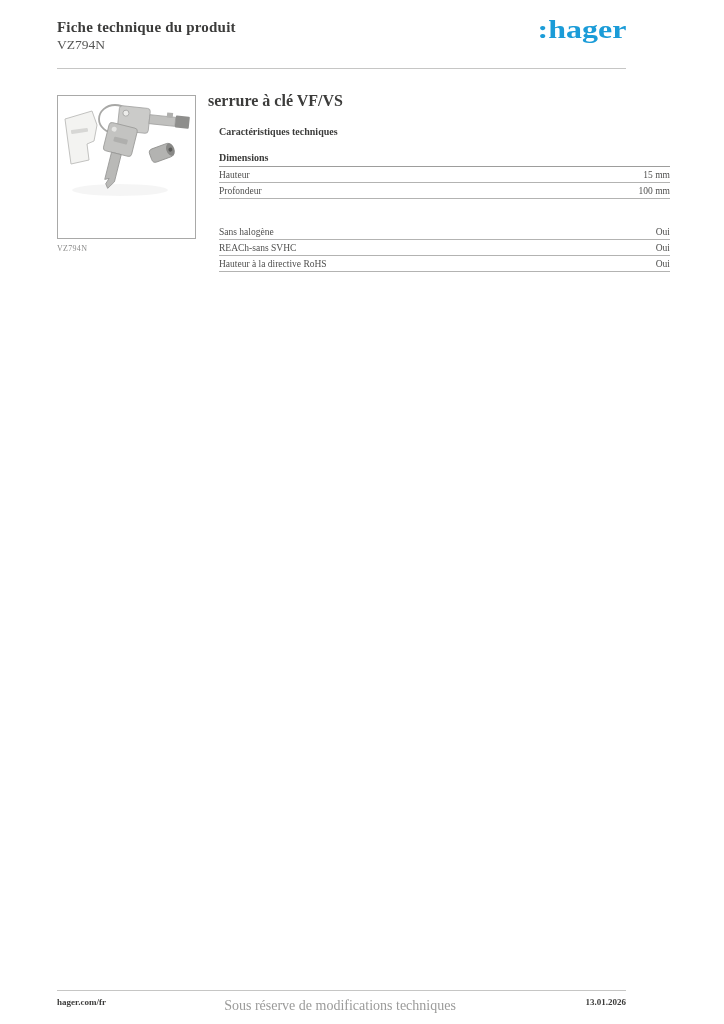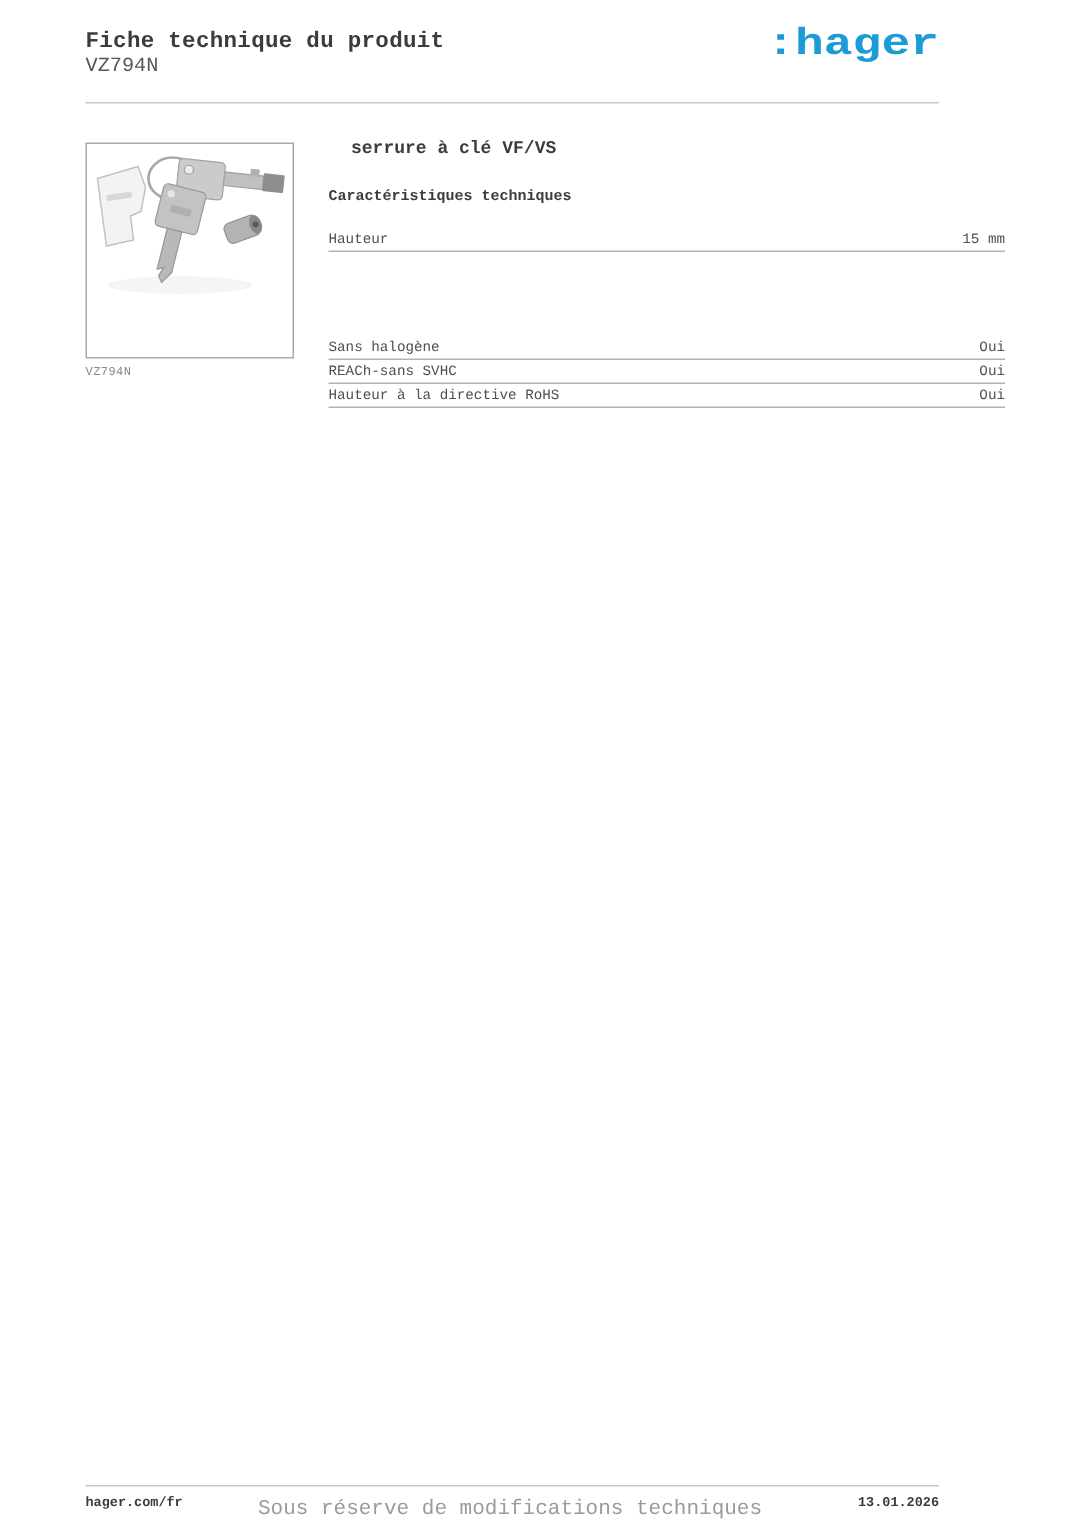--- a/index.html
+++ b/index.html
@@ -1,21 +1,21 @@
 <!DOCTYPE html>
 <html><head>
 <meta charset="utf-8">
 <style>
   html, body { margin: 0; padding: 0; background: #ffffff; }
   .page {
     position: relative;
     width: 680px;
     height: 1024px;
     background: #ffffff;
-    font-family: Liberation Mono, monospace;
+    font-family: Liberation Serif, serif;
     overflow: hidden;
   }
 
   
   .header-title {
     position: absolute; left: 57px; top: 19px;
     font-size: 15px; font-weight: bold; color: #3c3c3b; letter-spacing: 0.2px;
   }
   .header-ref {
     position: absolute; left: 57px; top: 37px;
@@ -40,22 +40,22 @@
     box-sizing: border-box;
   }
   .image-box svg { display: block; margin-top: 2px; }
   .image-caption {
     position: absolute; left: 57px; top: 244px;
     font-size: 8px; color: #8a8a89; letter-spacing: 0.3px;
   }
 
   
   .product-name {
-    position: absolute; left: 234px; top: 92px;
-    font-size: 12px; font-weight: bold; color: #3c3c3b;
+    position: absolute; left: 208px; top: 92px;
+    font-size: 16px; font-weight: bold; color: #3c3c3b;
   }
   .char-heading {
     position: absolute; left: 219px; top: 126px;
     font-size: 10px; font-weight: bold; color: #3c3c3b;
   }
   .section { position: absolute; left: 219px; width: 451px; }
   .section-dimensions { top: 152px; }
   .section-durability { top: 224px; }
   .section-title {
     font-size: 10px; font-weight: bold; color: #3c3c3b;
@@ -129,23 +129,28 @@
         <circle cx="113" cy="55" r="2" fill="#5a5a58"></circle>
       </g>
     </svg>
   </div>
   <div class="image-caption">VZ794N</div>
 
   <div class="product-name">serrure à clé VF/VS</div>
   <div class="char-heading">Caractéristiques techniques</div>
 
   <div class="section section-dimensions">
+    <div class="section-title">Dimensions</div>
     <div class="trow">
       <span>Hauteur</span>
       <span class="val">15 mm</span>
+    </div>
+    <div class="trow">
+      <span>Profondeur</span>
+      <span class="val">100 mm</span>
     </div>
   </div>
 
   <div class="section section-durability">
     <div class="trow">
       <span>Sans halogène</span>
       <span class="val">Oui</span>
     </div>
     <div class="trow">
       <span>REACh-sans SVHC</span>

